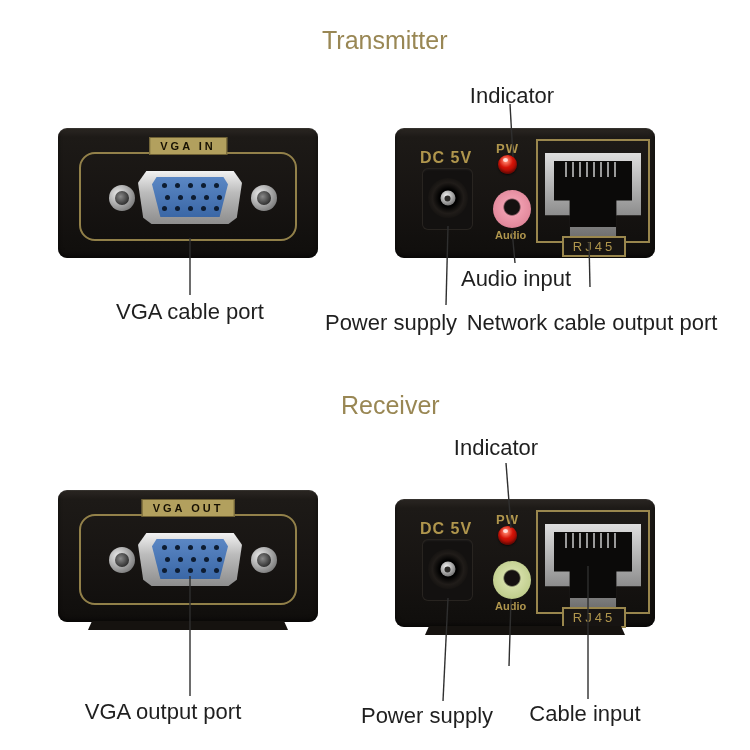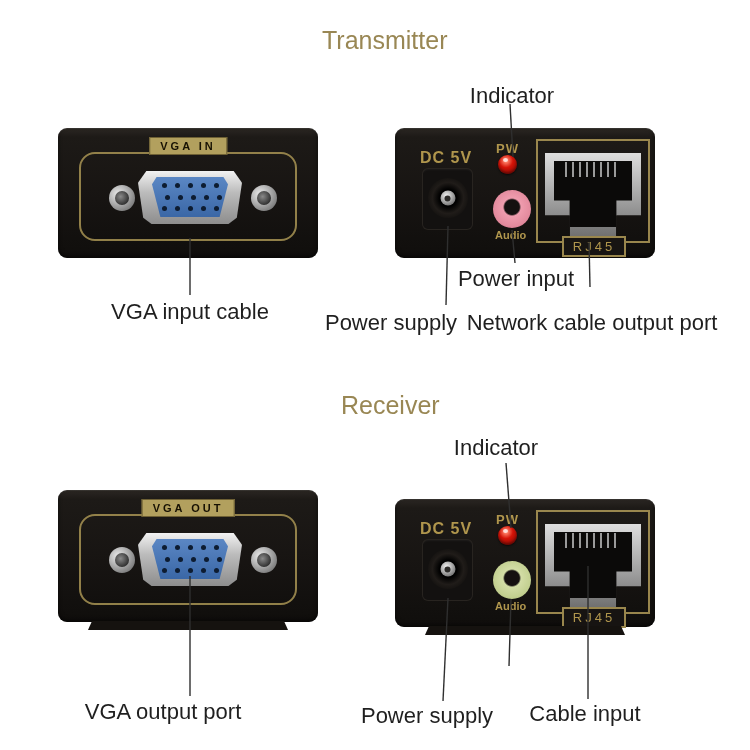--- a/index.html
+++ b/index.html
@@ -133,22 +133,22 @@
       <div class="rj45-port">
         <div class="rj45-cavity">
             <div class="rj45-pins"></div>
           </div>
       </div>
       <div class="rj45-label">RJ45</div>
     </div>
   </div>
 
   <div class="annot" style="left:512px;top:83px">Indicator</div>
-  <div class="annot" style="left:190px;top:299px">VGA input cable</div>
-  <div class="annot" style="left:516px;top:266px">Power input</div>
+  <div class="annot" style="left:190px;top:299px">VGA cable port</div>
+  <div class="annot" style="left:516px;top:266px">Audio input</div>
   <div class="annot" style="left:391px;top:310px">Power supply</div>
   <div class="annot" style="left:592px;top:310px">Network cable output port</div>
 
   <div class="title" style="left:312px;top:391px">Receiver</div>
 
   <div class="panel" style="left:58px;top:490px;height:132px">
     <div class="outline"></div>
     <div class="plate">VGA OUT</div>
     <span class="screw left"></span>
     <span class="screw right"></span>

